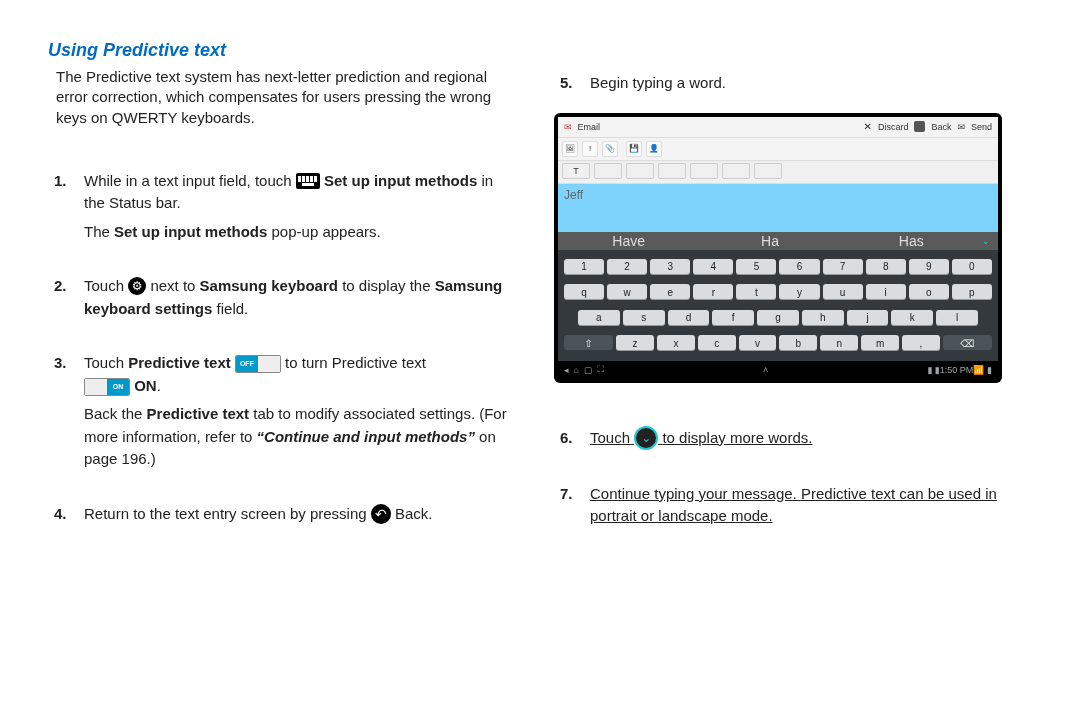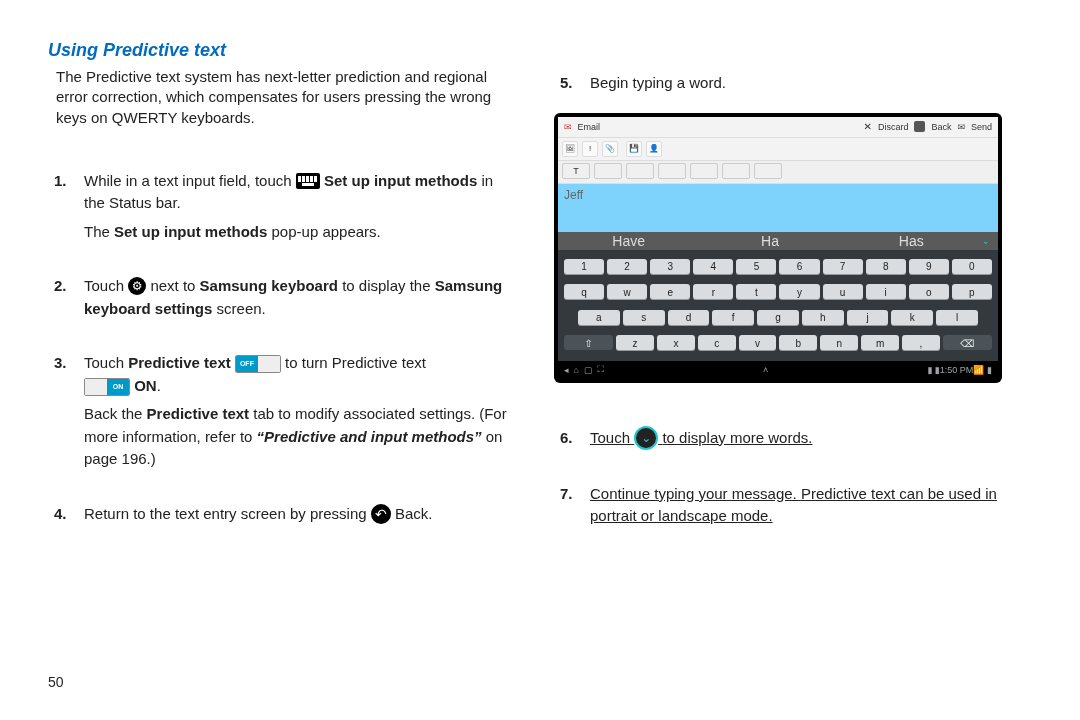--- a/index.html
+++ b/index.html
@@ -204,48 +204,47 @@
           <span class="space"></span>
         </span>
         <strong> Set up input methods</strong><span> in the Status bar.</span>
         <div style="height:6px"></div>
         <span>The </span><strong>Set up input methods</strong><span> pop-up appears.</span>
       </li>
 
       <li>
         <span>Touch </span>
         <span class="icon gear-icon"></span>
-        <span> next to </span><strong>Samsung keyboard</strong><span> to display the </span><strong>Samsung keyboard settings</strong><span> screen.</span>
+        <span> next to </span><strong>Samsung keyboard</strong><span> to display the </span><strong>Samsung keyboard settings</strong><span> field.</span>
       </li>
 
       <li>
         <span>Touch </span><strong>Predictive text</strong>
         <span class="toggle off">
           <span class="half a">OFF</span>
             <span class="half b"></span>
         </span>
         <span> to turn Predictive text </span>
         <br>
         <span class="toggle on">
           <span class="half a"></span>
             <span class="half b">ON</span>
         </span>
         <strong> <span>ON</span></strong><span>.</span>
         <div style="height:6px"></div>
-        <span>Back the </span><strong>Predictive text</strong><span> tab to modify associated settings. (For more information, refer to </span><em class="ref">“Predictive and input methods”</em><span> on page 196.)</span>
+        <span>Back the </span><strong>Predictive text</strong><span> tab to modify associated settings. (For more information, refer to </span><em class="ref">“Continue and input methods”</em><span> on page 196.)</span>
       </li>
 
       <li>
         <span>Return to the text entry screen by pressing </span>
         <span class="icon back-icon">↶</span>
         <span> Back.</span>
       </li>
     </ol>
 
-    <div class="pagefoot">50</div>
   </div>
 
   <div class="col col-right">
     <ol class="steps" start="5" style="counter-reset: step 4;">
       <li>
         <span>Begin typing a word.</span><br>
       </li>
     </ol>
 
     <div class="shot">

